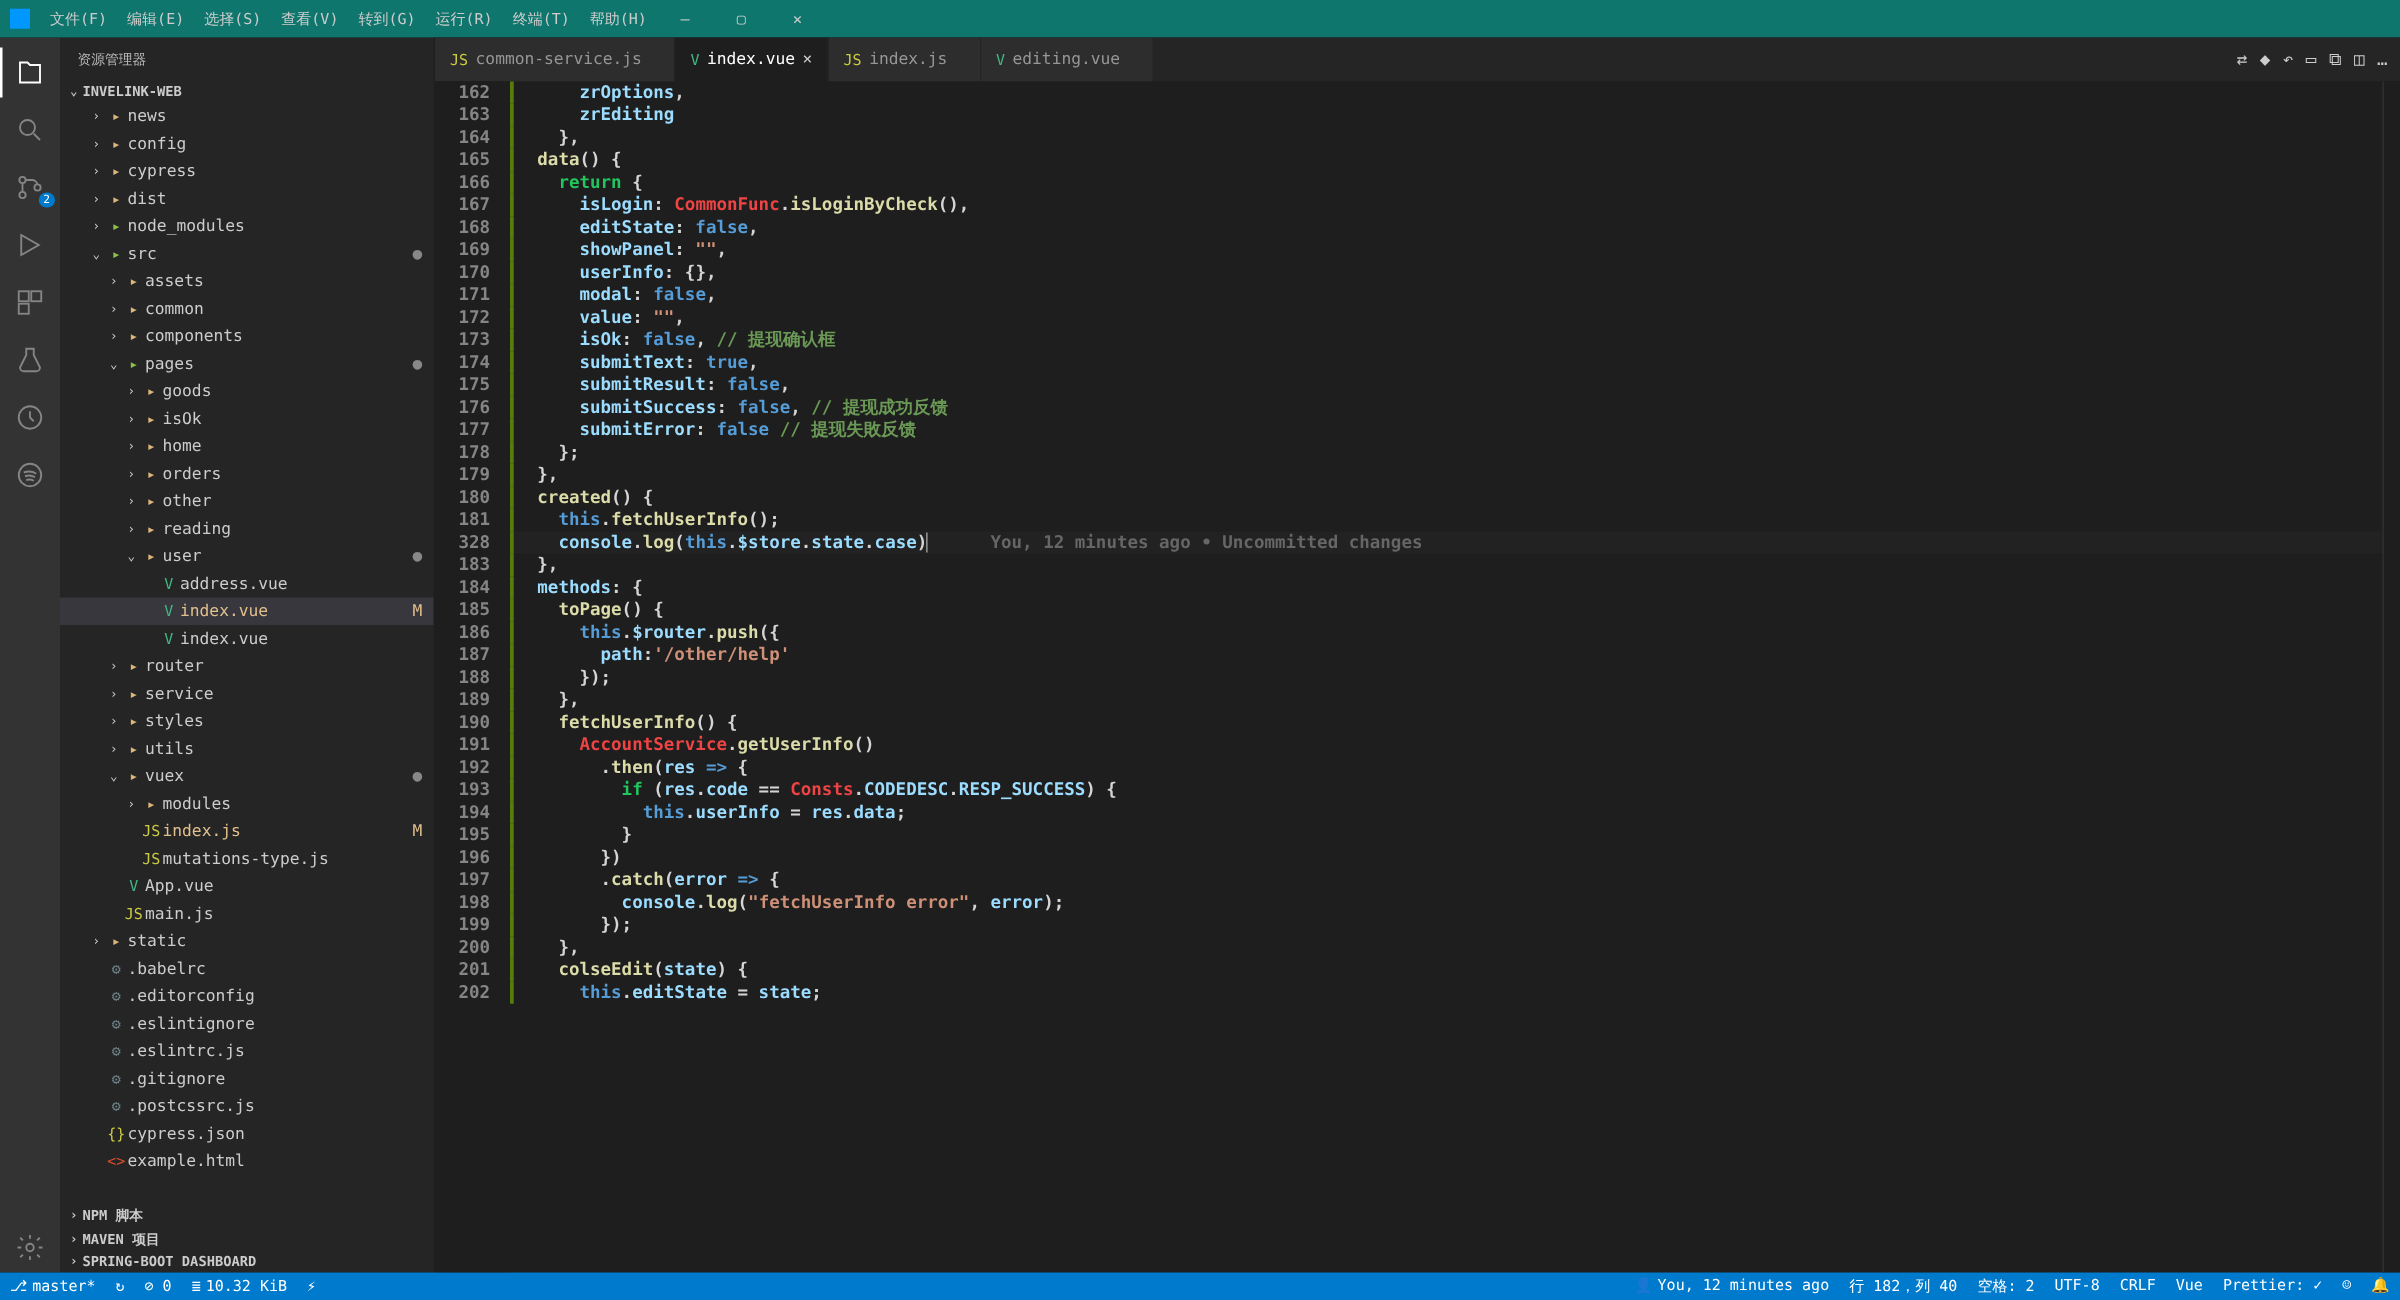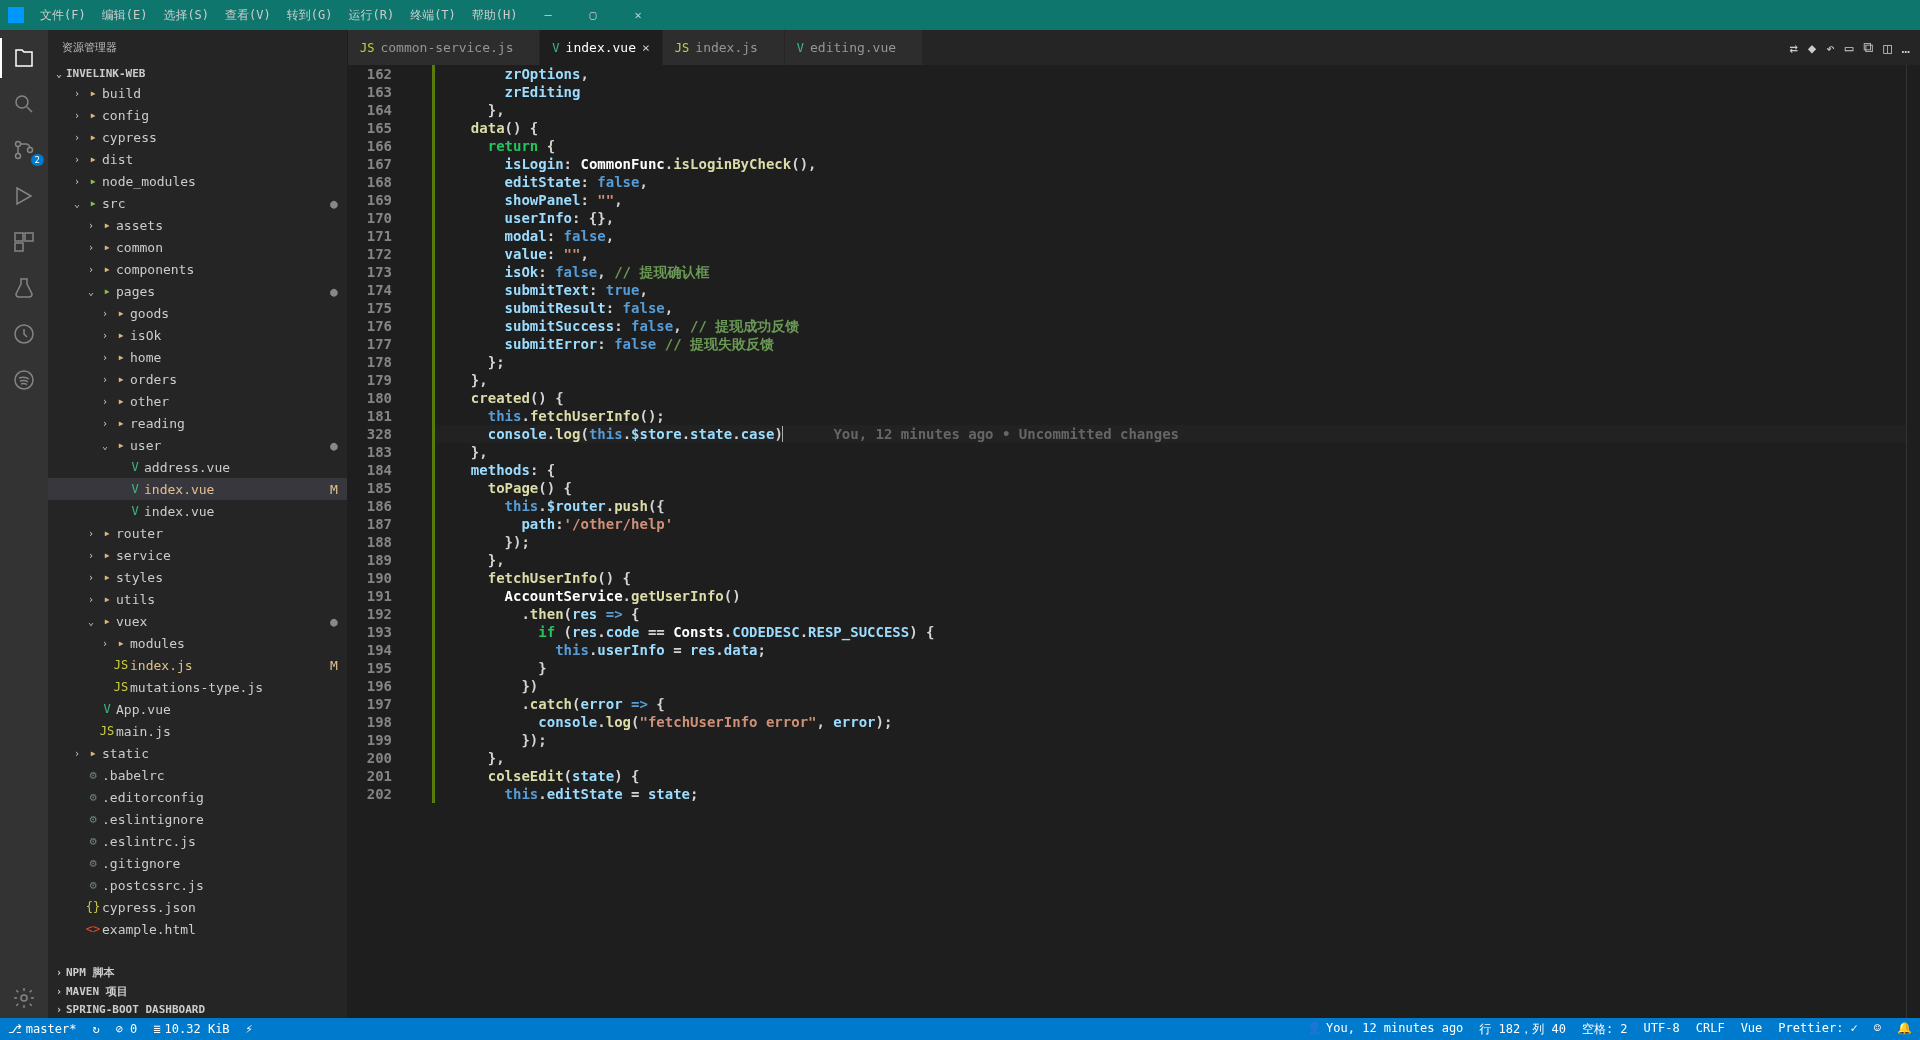--- a/index.html
+++ b/index.html
@@ -42,31 +42,31 @@
 .tab.active { background:#1e1e1e; color:#fff; }
 .tab .ticn { font-size:12px; }
 .tab .close { font-size:13px; color:#969696; visibility:hidden; }
 .tab.active .close { visibility:visible; color:#ccc; }
 .tabs-actions { margin-left:auto; display:flex; align-items:center; gap:10px; padding:0 10px; color:#ccc; }
 .tabs-actions span { cursor:pointer; font-size:14px; }
 .editor { flex:1; display:flex; font-family:Consolas,"Courier New",monospace; font-size:14px; line-height:18px; overflow:hidden; position:relative;font-weight:bold; }
 .gutter { width:60px; text-align:right; padding-right:16px; color:#858585; user-select:none; background:#1e1e1e; }
 .gutter .ln { height:18px; }
 .code { flex:1; white-space:pre; color:#d4d4d4; position:relative; }
-.code .cl { height:18px; padding-left:19px; border-left:3px solid transparent;margin-left:24px; }
+.code .cl { height:18px; padding-left:2px; border-left:3px solid transparent; }
 .code .cl.modbar { border-left-color:#587c0c; }
 .code .cl.curline { background:rgba(255,255,255,.02); border-left-color:#587c0c; }
 .kw { color:#569cd6; }
 .id { color:#9cdcfe; }
 .fn { color:#dcdcaa; }
 .str { color:#ce9178; }
 .bool { color:#569cd6; }
 .cmt { color:#6a9955; }
 .ctl { color:#22c55e; }
-.typ { color:#ffffff; }
+.typ { color:#ef4444; }
 .ghost { color:#666; }
 .cursor { border-left:1px solid #aeafad; margin-left:-1px; animation:blink 1s step-end infinite; }
 @keyframes blink { 50% { border-color:transparent; } }
 .minimap { width:14px; background:#1e1e1e; border-left:1px solid #333; }
 .statusbar { height:22px; background:#007acc; color:#fff; display:flex; align-items:center; font-size:12px; }
 .statusbar .sbitem { padding:0 8px; display:flex; align-items:center; gap:4px; cursor:pointer; height:100%; }
 .statusbar .right { margin-left:auto; display:flex; }
 
 </style>
 </head>
@@ -155,21 +155,21 @@
   <div class="sidebar">
     <div class="sidebar-title">资源管理器</div>
     <div class="section-header">
       <span class="chev">⌄</span>
       <span>INVELINK-WEB</span>
     </div>
     <div class="tree" id="tree">
         <div class="treeitem" style="padding-left: 22px;">
           <span class="chev">›</span>
           <span class="icn folder-y">▸</span>
-          <span class="lbl">build</span>
+          <span class="lbl">news</span>
         </div>
         <div class="treeitem" style="padding-left: 22px;">
           <span class="chev">›</span>
           <span class="icn folder-y">▸</span>
           <span class="lbl">config</span>
         </div>
         <div class="treeitem" style="padding-left: 22px;">
           <span class="chev">›</span>
           <span class="icn folder-y">▸</span>
           <span class="lbl">cypress</span>

